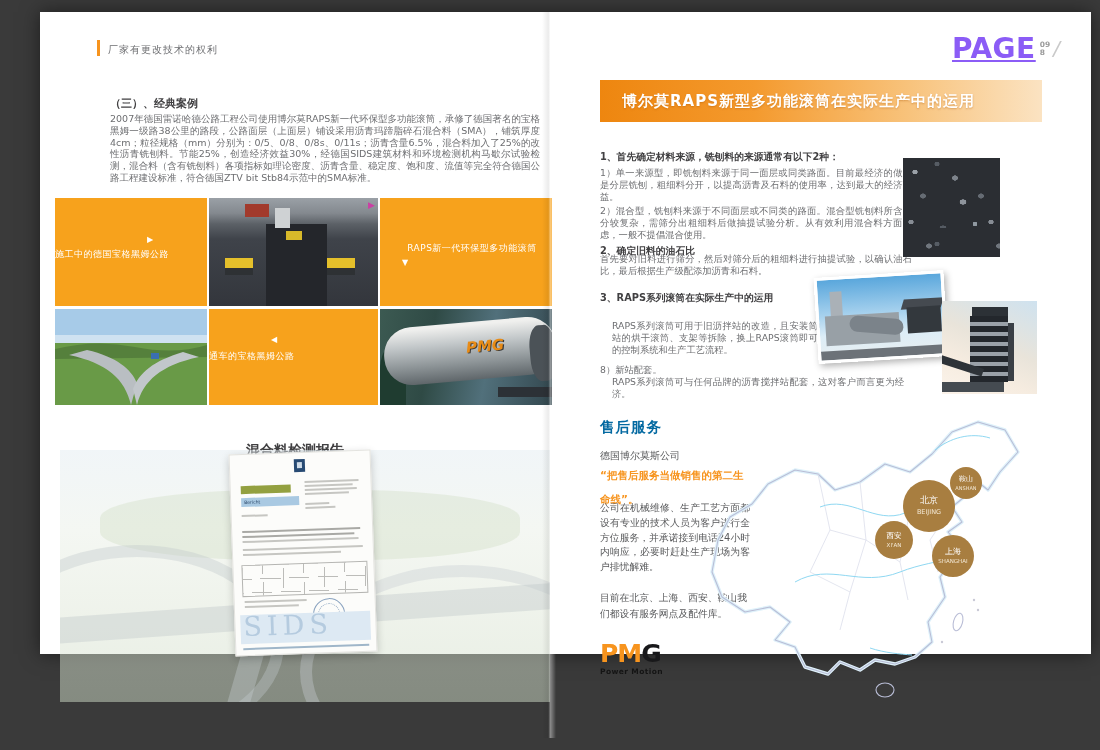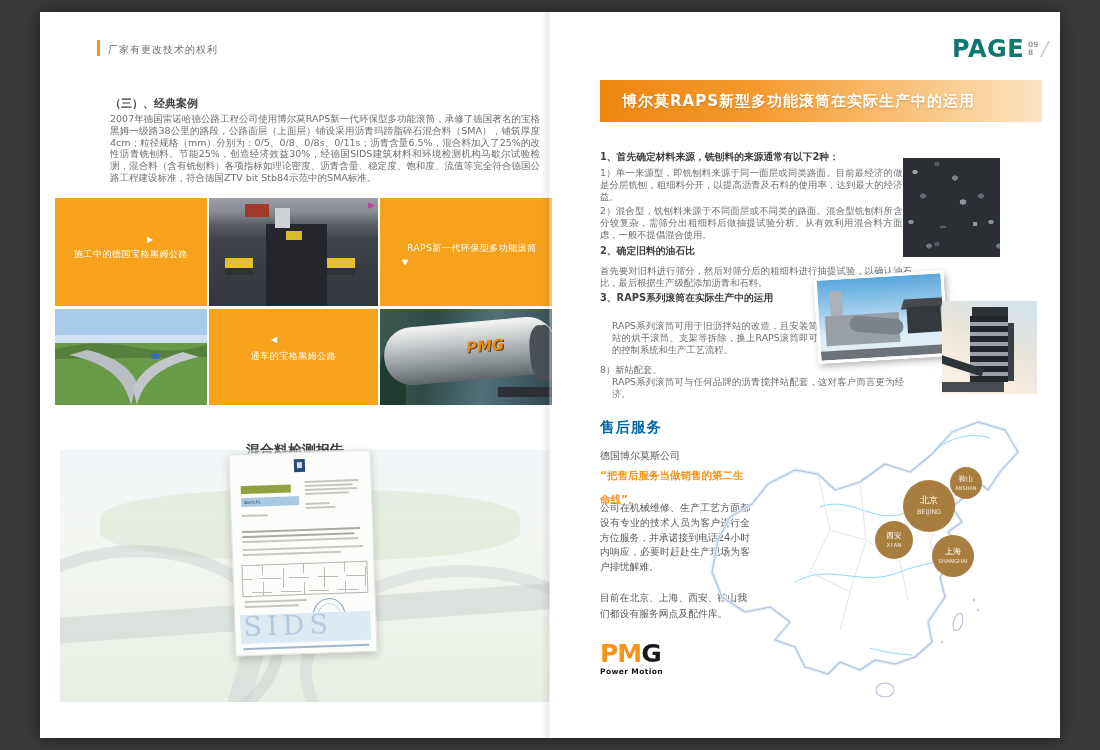--- a/index.html
+++ b/index.html
@@ -1,42 +1,42 @@
 <!DOCTYPE html>
 <html><head>
 <meta charset="utf-8">
 <style>
   html,body{margin:0;padding:0;width:1100px;height:750px;overflow:hidden;
     background:#3a3a3a;font-family:"DejaVu Sans","Liberation Sans",sans-serif;}
   .abs{position:absolute;}
   #stage{position:relative;width:1100px;height:750px;background:#3a3a3a;}
-  #spread{position:absolute;left:40px;top:12px;width:1020px;height:726px;background:#ffffff;
-    box-shadow:0 0 18px rgba(0,0,0,.5);}
+  #spread{position:absolute;left:40px;top:12px;width:1020px;height:642px;background:#ffffff;
+    box-shadow:0 0 18px rgba(0,0,0,.5);padding-left:31px;}
   #fold{left:502px;top:0;width:14px;height:726px;
     background:linear-gradient(90deg,rgba(0,0,0,0),rgba(0,0,0,.08) 45%,rgba(255,255,255,.4) 60%,rgba(0,0,0,0));}
 
   
   #hdr-bar{left:57px;top:28px;width:3px;height:16px;background:#f7941e;}
   #hdr-note{left:68px;top:31px;font-size:10px;color:#6e6f72;letter-spacing:1px;}
   #pg{left:912px;top:26px;display:flex;align-items:flex-start;}
-  #pg-label{color:#0f766e;font-size:24px;font-weight:bold;line-height:22px;letter-spacing:0.5px;}
+  #pg-label{color:#8b5cf6;font-size:28px;font-weight:bold;line-height:22px;letter-spacing:0.5px;text-decoration:underline;}
   #pg-nums{margin-left:4px;margin-top:3px;display:flex;flex-direction:column;
     font-size:7.5px;color:#9b9b9b;line-height:8px;font-weight:bold;}
   #pg-slash{color:#c9c9c9;font-size:20px;margin-left:3px;font-style:italic;line-height:20px;}
 
   
   #lp-title{left:70px;top:84px;font-size:11px;font-weight:bold;color:#414042;}
   #lp-body{left:70px;top:101px;width:430px;font-size:9.5px;line-height:11.8px;
     color:#6d6e71;text-align:justify;}
 
   
   #gallery{left:15px;top:186px;width:497px;height:207px;}
   .tile{position:absolute;background:#f7a21c;}
   .photo{position:absolute;overflow:hidden;}
-  .tile-label{position:absolute;left:0;right:0;text-align:center;color:#fff;font-size:9px;letter-spacing:0.5px;}
+  .tile-label{position:absolute;left:0;right:0;color:#fff;font-size:9px;letter-spacing:0.5px;}
   .tile-arrow{position:absolute;color:#fff;font-size:8px;}
   #t1{left:0;top:0;width:152px;height:108px;}
   #p1{left:154px;top:0;width:169px;height:108px;
     background:linear-gradient(180deg,#9aa0a6 0%,#84898f 14%,#5c6167 24%,#3f434a 38%,#33363c 100%);}
   #t2{left:325px;top:0;width:172px;height:108px;}
   #p2{left:0;top:111px;width:152px;height:96px;}
   #t3{left:154px;top:111px;width:169px;height:96px;}
   #p3{left:325px;top:111px;width:172px;height:96px;
     background:linear-gradient(100deg,#3c5a52 0%,#2f4a45 30%,#51707b 62%,#33474e 100%);}
   #t1 .tile-arrow{left:92px;top:37px;}
@@ -96,21 +96,21 @@
 
   
   #banner{left:560px;top:68px;width:442px;height:42px;
     background:linear-gradient(90deg,#ee860f 0%,#f49a2e 35%,#f8c37c 70%,#fbe3c2 100%);}
   #banner-title{position:absolute;left:22px;top:0;line-height:42px;color:#fff;font-size:15px;
     font-weight:bold;letter-spacing:1px;text-shadow:0 1px 2px rgba(170,85,0,.4);}
   .rh{position:absolute;left:560px;font-size:9.8px;font-weight:bold;color:#414042;}
   .rp{position:absolute;left:560px;width:312px;font-size:9.3px;line-height:11.8px;color:#6d6e71;text-align:justify;}
   .rp-ind{left:572px;width:292px;}
   #s1-h{top:139px;} #s1-p1{top:155px;} #s1-p2{top:193px;}
-  #s2-h{top:233px;} #s2-p{top:253px;}
+  #s2-h{top:233px;} #s2-p{top:241px;}
   #s3-h{top:280px;} #s3-i1{top:296px;} #s3-p1{top:308px;} #s3-i2{top:352px;} #s3-p2{top:364px;}
 
   #ph-rock{left:863px;top:146px;width:97px;height:99px;background-color:#2b2e33;
     background-image:
       radial-gradient(7px 6px at 12px 14px,#9aa0a7 35%,rgba(0,0,0,0) 40%),
       radial-gradient(6px 5px at 34px 6px,#565c64 40%,rgba(0,0,0,0) 45%),
       radial-gradient(8px 7px at 52px 20px,#7d838b 35%,rgba(0,0,0,0) 40%),
       radial-gradient(5px 5px at 74px 10px,#4a5058 45%,rgba(0,0,0,0) 50%),
       radial-gradient(7px 6px at 20px 38px,#656b73 40%,rgba(0,0,0,0) 45%),
       radial-gradient(9px 7px at 60px 44px,#8e949c 35%,rgba(0,0,0,0) 40%),

